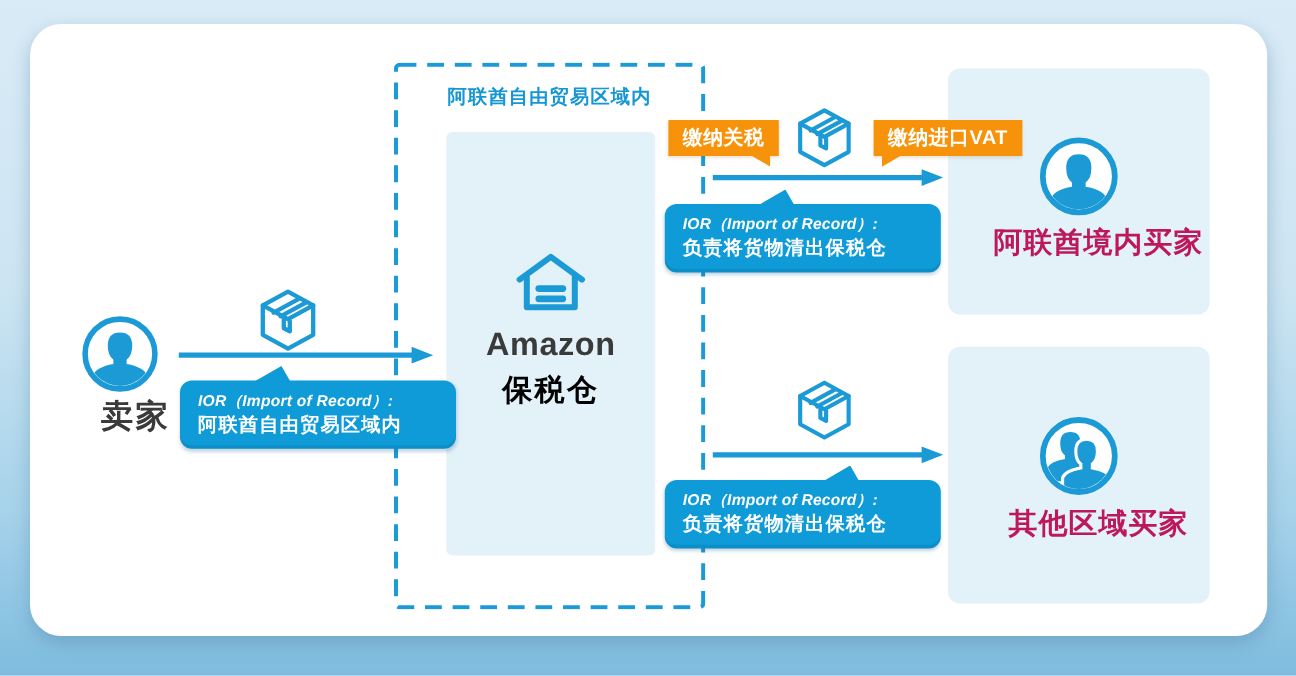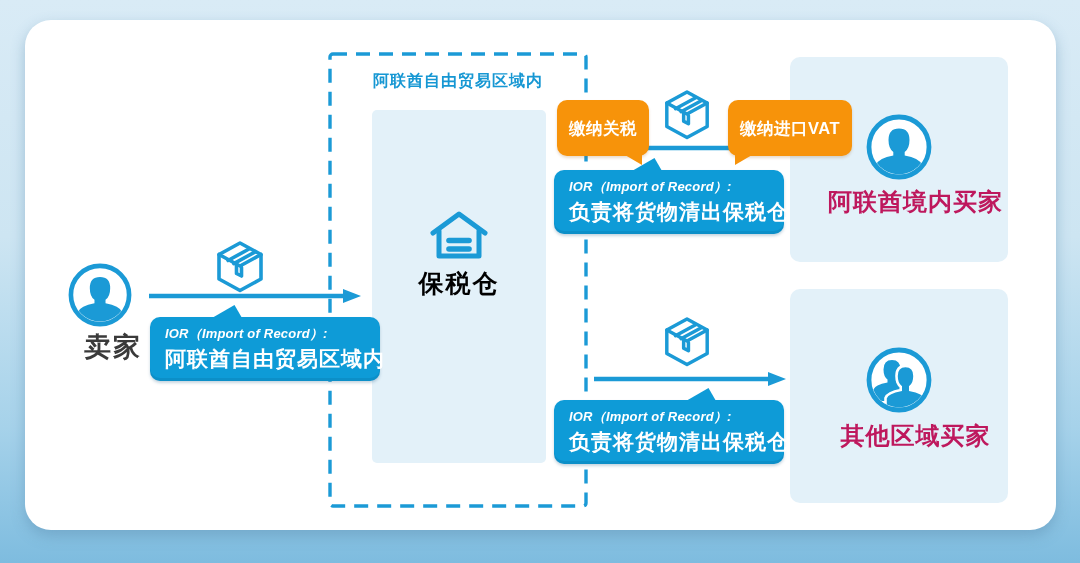--- a/index.html
+++ b/index.html
@@ -44,29 +44,29 @@
   
   .arrow{z-index:3;}
   .pkg{z-index:3;}
   
   .ior{
     background:#0e9bd7;border-radius:10px;color:#ffffff;z-index:4;
     padding:8px 10px 9px 15px;box-sizing:border-box;width:230px;
     box-shadow:0 2px 3px rgba(30,90,130,.25), inset 0 -3px 0 rgba(0,60,100,.12);
   }
   .ior .l1{font-size:13px;font-weight:800;letter-spacing:.2px;line-height:1.35;white-space:nowrap;font-style:italic;}
-  .ior .l2{font-size:21px;font-weight:800;letter-spacing:1px;line-height:1.3;margin-top:2px;white-space:nowrap;}
+  .ior .l2{font-size:16px;font-weight:800;letter-spacing:1px;line-height:1.3;margin-top:2px;white-space:nowrap;}
   .ior .tail{
     position:absolute;top:-12px;width:30px;height:13px;background:#0e9bd7;
     clip-path:polygon(0 100%,75% 0,100% 100%);
   }
   
   .badge{
-    height:30px;line-height:30px;padding:13px 12px;background:#f7930a;color:#ffffff;
-    font-size:16.5px;font-weight:800;border-radius:10px;letter-spacing:.5px;z-index:6;
+    height:30px;line-height:30px;padding:0 12px;background:#f7930a;color:#ffffff;
+    font-size:16.5px;font-weight:800;border-radius:0;letter-spacing:.5px;z-index:6;
     white-space:nowrap;box-shadow:0 2px 3px rgba(150,80,0,.2);
   }
   .badge .tail{position:absolute;bottom:-9px;width:17px;height:10px;background:#f7930a;}
   .tail-br{right:7px;clip-path:polygon(0 0,100% 0,100% 100%);}
   .tail-bl{left:7px;clip-path:polygon(0 0,100% 0,0 100%);}
 </style>
 </head>
 <body>
 
 <div class="canvas"></div>
@@ -78,20 +78,21 @@
 
 <div class="abs wh-box">
   <svg class="wh-icon" width="62" height="54" viewBox="0 0 62 54">
     <g fill="none" stroke="#1b9ad6" stroke-width="5" stroke-linecap="round" stroke-linejoin="round">
       <path d="M5 25 L31 6 L57 25"></path>
       <path d="M11 23 L11 48 L51 48 L51 23"></path>
       <line x1="21" y1="32.5" x2="41" y2="32.5" stroke-width="5.6"></line>
       <line x1="21" y1="41" x2="41" y2="41" stroke-width="5.6"></line>
     </g>
   </svg>
+  <div class="wh-name">Amazon</div>
   <div class="wh-label">保税仓</div>
 </div>
 
 <svg class="abs" style="left:68px;top:263px;z-index:2;" width="64" height="64" viewBox="0 0 66 66">
   <circle cx="33" cy="33" r="30" fill="#ffffff" stroke="#1b9ad6" stroke-width="4.8"></circle>
   <clipPath id="cp-seller">
       <circle cx="33" cy="33" r="27.4"></circle>
     </clipPath>
   <g clip-path="url(#cp-seller)" fill="#1b9ad6">
     <path d="M33 14.5 q10.5 0 10.5 11.5 q0 8.5 -4.8 12 l0 3.6 q14.5 2.6 17 9 L55.7 62 L10.3 62 l0 -11.4 q2.5 -6.4 17 -9 l0 -3.6 q-4.8 -3.5 -4.8 -12 q0 -11.5 10.5 -11.5 z"></path>

